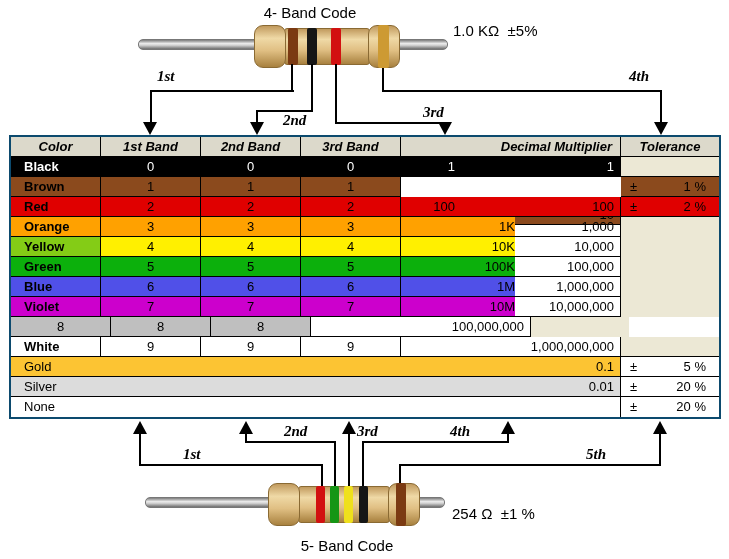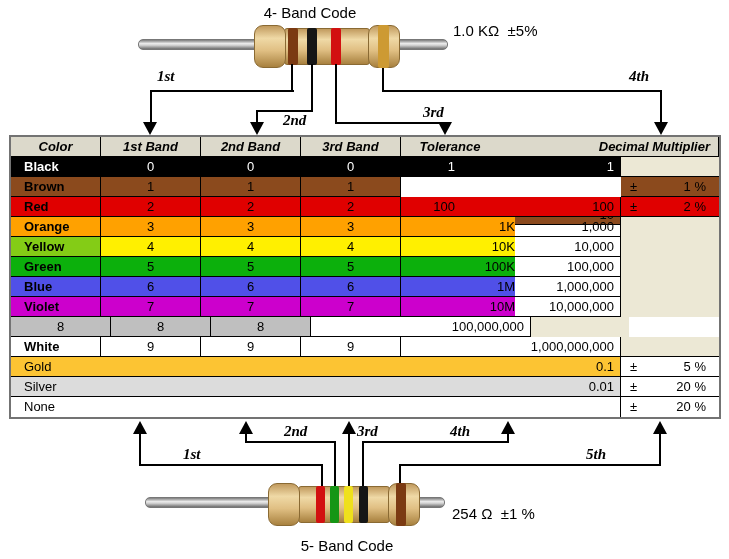--- a/index.html
+++ b/index.html
@@ -19,21 +19,21 @@
 .tan{position:absolute;border:1px solid #8a6a33;
   background:linear-gradient(180deg,#c19a5e 0%,#efd9a6 30%,#e0bf83 60%,#a8813f 100%)}
 .cap{width:32px;height:43px;border-radius:9px}
 .mid{border-radius:3px}
 .band{position:absolute;border-radius:2px}
 .ln{position:absolute;background:#000}
 .ah-d{position:absolute;width:0;height:0;border-left:7px solid transparent;border-right:7px solid transparent;border-top:13px solid #000}
 .ah-u{position:absolute;width:0;height:0;border-left:7px solid transparent;border-right:7px solid transparent;border-bottom:13px solid #000}
 .alabel{position:absolute;font-family:"Liberation Serif",serif;font-style:italic;font-weight:bold;font-size:15px}
 
-#code-table{position:absolute;left:9px;top:135px;width:712px;height:284px;border:2px solid #737373;background:#fff}
+#code-table{position:absolute;left:9px;top:135px;width:712px;height:284px;border:2px solid #0c4a6e;background:#fff}
 .trow{display:flex;height:20px}
 .cell{position:relative;height:20px;line-height:19px;font-size:13px;overflow:hidden;
   border-right:1px solid #000;border-bottom:1px solid #000}
 .trow:last-child .cell{border-bottom:none}
 .c0{width:90px;padding-left:13px;font-weight:bold}
 .c1,.c2,.c3{width:100px;text-align:center}
 .c4{width:220px}
 .c5{width:98px;border-right:none}
 .header .cell{background:var(--header-bg);font-style:italic;font-weight:bold}
 .header .c0{padding-left:0;text-align:center}
@@ -88,22 +88,22 @@
   <div class="ln" style="left:660px;top:90px;width:2px;height:33px"></div>
   <div class="ah-d" style="left:654px;top:122px"></div>
   <div class="alabel" style="left:629px;top:68px">4th</div>
 
   <div id="code-table">
       <div class="trow header">
         <div class="cell c0">Color</div>
         <div class="cell c1">1st Band</div>
         <div class="cell c2">2nd Band</div>
         <div class="cell c3">3rd Band</div>
+        <div class="cell c4">Decimal Multiplier</div>
         <div class="cell c5">Tolerance</div>
-        <div class="cell c4">Decimal Multiplier</div>
       </div>
       <div class="trow">
         <div class="cell c0" style="background: rgb(0, 0, 0); color: rgb(255, 255, 255);">Black</div>
         <div class="cell c1" style="background: rgb(0, 0, 0); color: rgb(255, 255, 255);">0</div>
         <div class="cell c2" style="background: rgb(0, 0, 0); color: rgb(255, 255, 255);">0</div>
         <div class="cell c3" style="background: rgb(0, 0, 0); color: rgb(255, 255, 255);">0</div>
         <div class="cell c4 m-full" style="color: rgb(255, 255, 255); background: rgb(0, 0, 0);">
           <div class="msub">1</div>
           <div class="mlong">1</div>
         </div>

